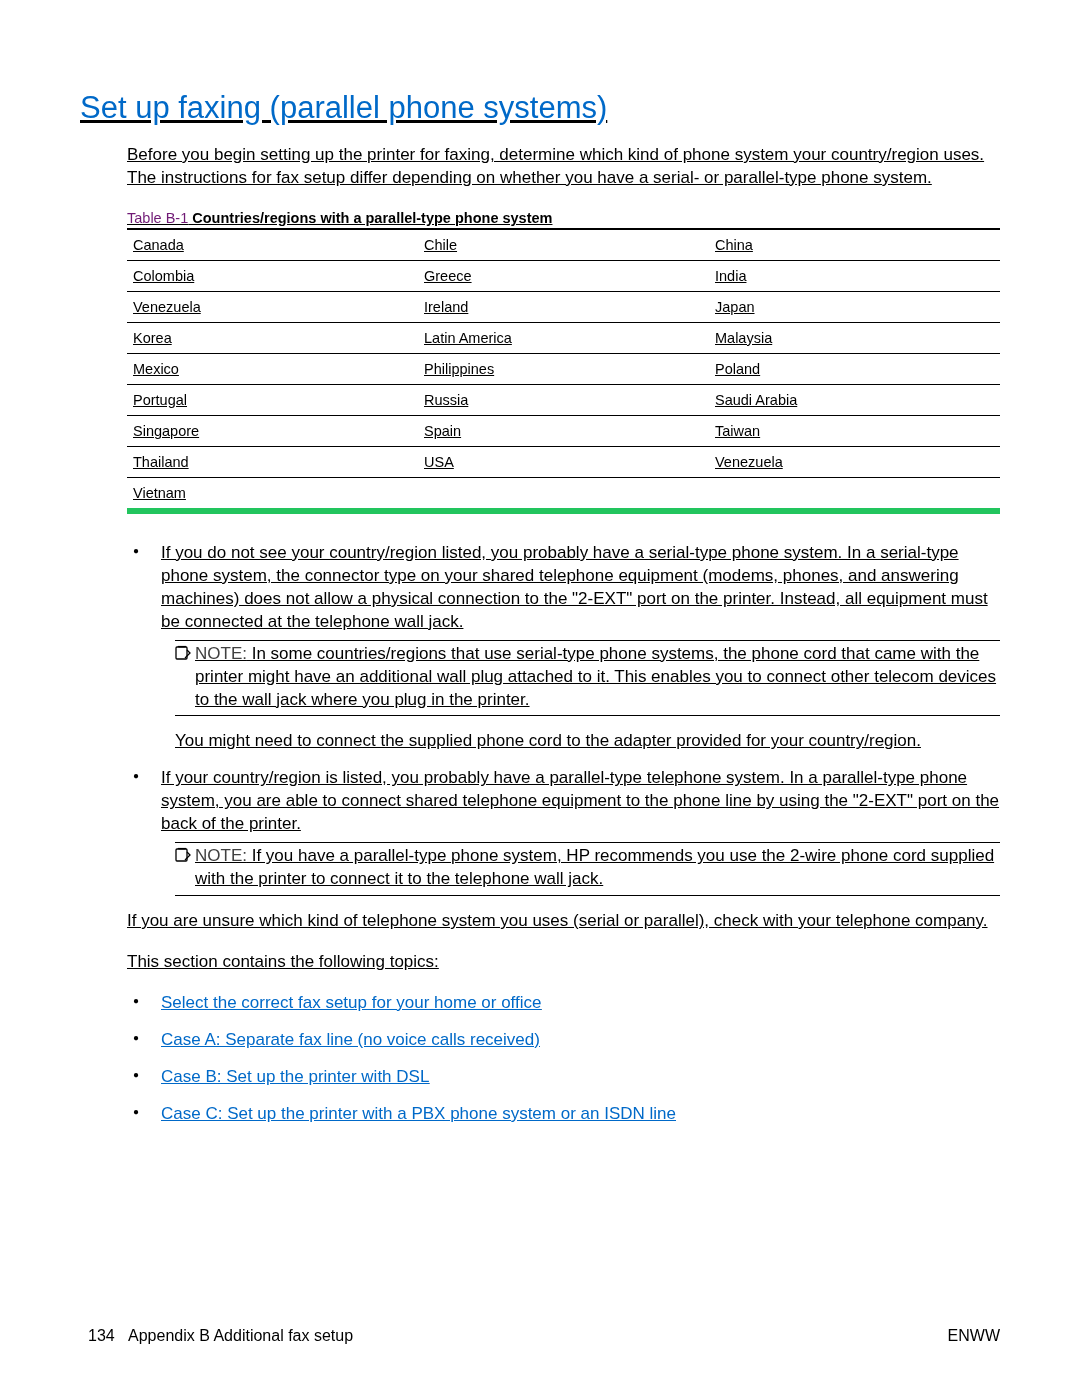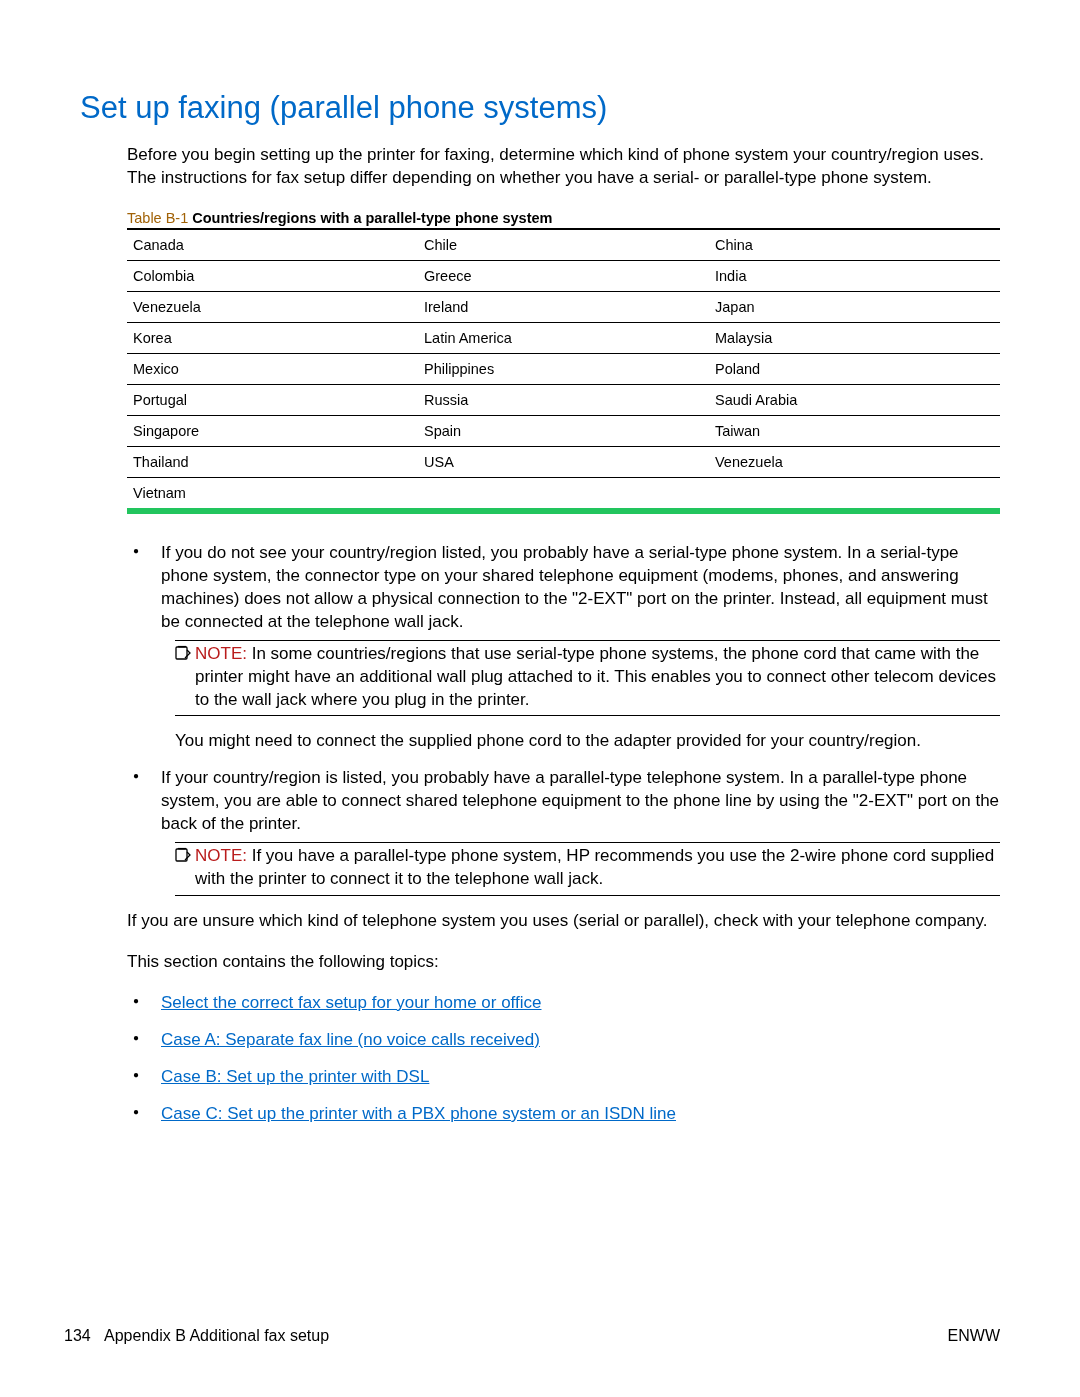--- a/index.html
+++ b/index.html
@@ -8,40 +8,41 @@
     background: #fff;
     font-family: Arial, Helvetica, sans-serif;
     color: #000;
   }
   .page {
     width: 1080px;
     height: 1397px;
     box-sizing: border-box;
     padding: 90px 80px 40px 80px;
     position: relative;
+    text-decoration: underline;
   }
   h1.title {
     color: #0069c8;
     font-weight: 400;
     font-size: 31px;
     margin: 0 0 18px 0;
   }
   .body-indent {
     margin-left: 47px;
   }
   p.intro {
     font-size: 17px;
     line-height: 1.35;
     margin: 0 0 20px 0;
   }
   .table-caption {
     font-size: 14.5px;
     margin: 0 0 2px 0;
   }
-  .table-caption .cap-pre { color: #a16207; }
+  .table-caption .cap-pre { color: #701a75; }
   .table-caption .cap-main { color: #000; font-weight: bold; }
   table.countries {
     width: 100%;
     border-collapse: collapse;
     font-size: 14.5px;
   }
   table.countries td {
     border-top: 1px solid #000;
     border-bottom: 1px solid #000;
     padding: 7px 6px;
@@ -83,21 +84,21 @@
     flex: 0 0 auto;
     width: 16px;
     margin-right: 4px;
     margin-top: 2px;
     font-family: "Segoe UI Symbol","Apple Symbols",sans-serif;
     font-size: 14px;
     position: relative;
   }
   .note-icon svg { display:block; }
   .note-text { flex: 1 1 auto; }
-  .note-label { color: #b91c1c; font-weight: normal; }
+  .note-label { color: #404040; font-weight: normal; }
   .extra-para {
     margin: 0 0 14px 14px;
     font-size: 17px;
     line-height: 1.35;
   }
   p.plain {
     font-size: 17px;
     line-height: 1.35;
     margin: 0 0 18px 0;
   }
@@ -121,21 +122,21 @@
     font-size: 10px;
     color: #000;
   }
   a.topic-link {
     color: #0069c8;
     text-decoration: underline;
   }
   .footer {
     position: absolute;
     bottom: 52px;
-    left: 64px;
+    left: 88px;
     right: 80px;
     display: flex;
     justify-content: space-between;
     font-size: 16px;
   }
 </style>
 </head>
 <body>
 
 <div class="page">

